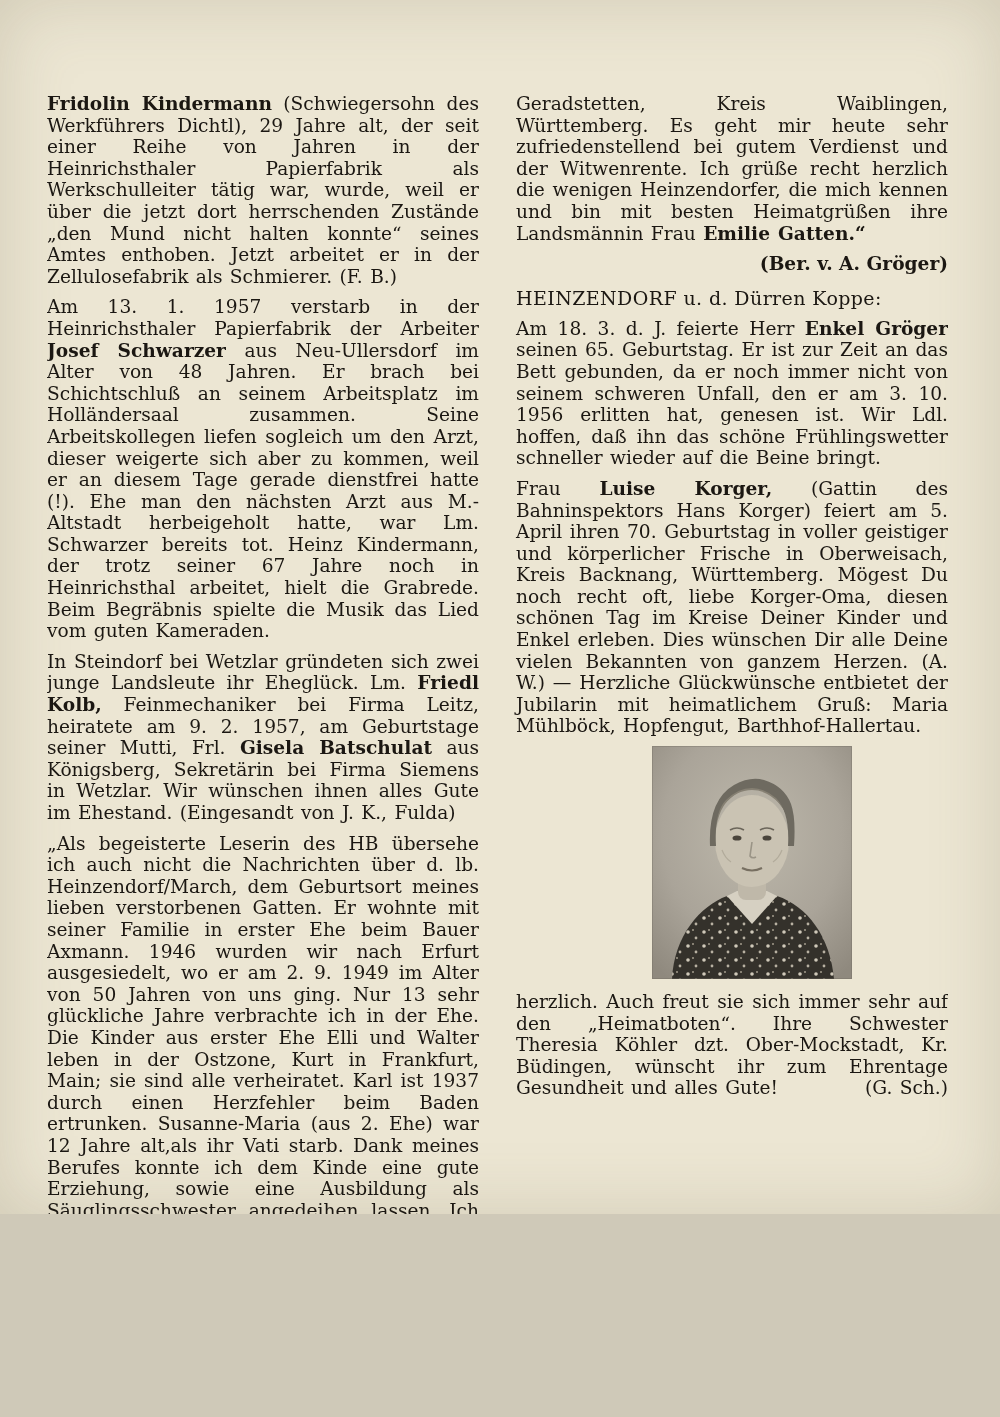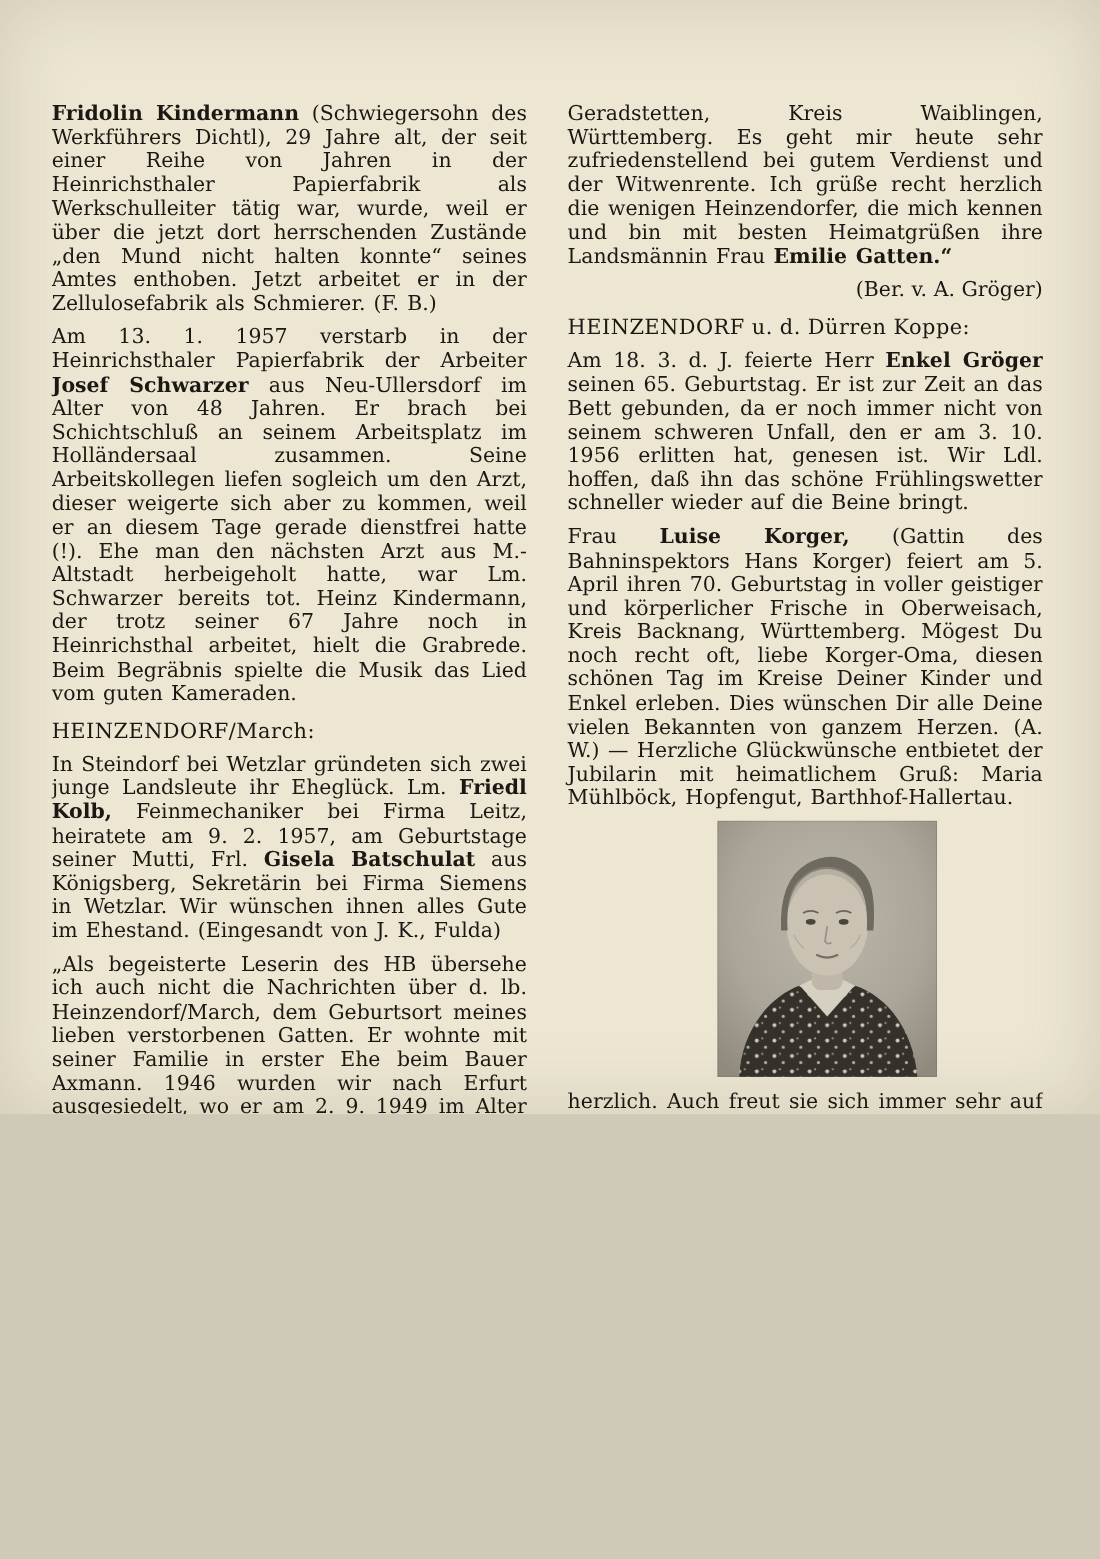--- a/index.html
+++ b/index.html
@@ -1,19 +1,19 @@
 <!DOCTYPE html>
 <html lang="de"><head>
 <meta charset="utf-8">
 <style>
   html, body { margin: 0; padding: 0; background: #cfc9b8; }
   .page {
     position: relative;
     width: 1000px;
-    height: 1013px;
+    height: 1214px;
     margin: 0 auto;
     background: #ece6d3;
     box-shadow: inset 0 0 70px rgba(115, 104, 78, 0.22);
     font-family: "DejaVu Serif", "Liberation Serif", serif;
     color: #1b1712;
     overflow: hidden;
   }
   .columns {
     position: absolute;
     left: 47px;
@@ -38,20 +38,21 @@
     font-size: 19px;
     font-weight: normal;
     letter-spacing: 0.4px;
     margin: 12px 0 9px 0;
   }
   .byline {
     margin: 0 0 8px 0;
     font-size: 18.6px;
     line-height: 21.6px;
     text-align: right;
+    font-weight: bold;
   }
   .bold { font-weight: bold; }
   .flush-right { float: right; }
   .photo {
     width: 200px;
     height: 233px;
     margin: 8px 96px 12px auto;
     padding: 0;
     overflow: hidden;
   }
@@ -64,21 +65,20 @@
   }
 </style>
 </head>
 <body>
 
 <div class="page">
   <div class="columns">
     <div class="col">
         <p class="para"><span class="bold">Fridolin Kindermann</span><span class=""> (Schwiegersohn des Werkführers Dichtl), 29 Jahre alt, der seit einer Reihe von Jahren in der Heinrichsthaler Papierfabrik als Werkschulleiter tätig war, wurde, weil er über die jetzt dort herrschenden Zustände „den Mund nicht halten konnte“ seines Amtes enthoben. Jetzt arbeitet er in der Zellulosefabrik als Schmierer. (F. B.)</span></p>
         <p class="para"><span class="">Am 13. 1. 1957 verstarb in der Heinrichsthaler Papierfabrik der Arbeiter </span><span class="bold">Josef Schwarzer</span><span class=""> aus Neu-Ullersdorf im Alter von 48 Jahren. Er brach bei Schichtschluß an seinem Arbeitsplatz im Holländersaal zusammen. Seine Arbeitskollegen liefen sogleich um den Arzt, dieser weigerte sich aber zu kommen, weil er an diesem Tage gerade dienstfrei hatte (!). Ehe man den nächsten Arzt aus M.-Altstadt herbeigeholt hatte, war Lm. Schwarzer bereits tot. Heinz Kindermann, der trotz seiner 67 Jahre noch in Heinrichsthal arbeitet, hielt die Grabrede. Beim Begräbnis spielte die Musik das Lied vom guten Kameraden.</span></p>
-        <h3 class="heading">HEINZENDORF/March:</h3>
         <p class="para"><span class="">In Steindorf bei Wetzlar gründeten sich zwei junge Landsleute ihr Eheglück. Lm. </span><span class="bold">Friedl Kolb,</span><span class=""> Feinmechaniker bei Firma Leitz, heiratete am 9. 2. 1957, am Geburtstage seiner Mutti, Frl. </span><span class="bold">Gisela Batschulat</span><span class=""> aus Königsberg, Sekretärin bei Firma Siemens in Wetzlar. Wir wünschen ihnen alles Gute im Ehestand. (Eingesandt von J. K., Fulda)</span></p>
         <p class="para"><span class="">„Als begeisterte Leserin des HB übersehe ich auch nicht die Nachrichten über d. lb. Heinzendorf/March, dem Geburtsort meines lieben verstorbenen Gatten. Er wohnte mit seiner Familie in erster Ehe beim Bauer Axmann. 1946 wurden wir nach Erfurt ausgesiedelt, wo er am 2. 9. 1949 im Alter von 50 Jahren von uns ging. Nur 13 sehr glückliche Jahre verbrachte ich in der Ehe. Die Kinder aus erster Ehe Elli und Walter leben in der Ostzone, Kurt in Frankfurt, Main; sie sind alle verheiratet. Karl ist 1937 durch einen Herzfehler beim Baden ertrunken. Susanne-Maria (aus 2. Ehe) war 12 Jahre alt,als ihr Vati starb. Dank meines Berufes konnte ich dem Kinde eine gute Erziehung, sowie eine Ausbildung als Säuglingsschwester angedeihen lassen. Ich selbst bin Krankenschwester und arbeite im Erfurter Städt. Krankenhaus auf verschiedenen Stationen, übersiedelte dann nach</span></p>
       </div>
     <div class="col">
         <p class="para"><span class="">Geradstetten, Kreis Waiblingen, Württemberg. Es geht mir heute sehr zufriedenstellend bei gutem Verdienst und der Witwenrente. Ich grüße recht herzlich die wenigen Heinzendorfer, die mich kennen und bin mit besten Heimatgrüßen ihre Landsmännin Frau </span><span class="bold">Emilie Gatten.“</span></p>
         <p class="byline">(Ber. v. A. Gröger)</p>
         <h3 class="heading">HEINZENDORF u. d. Dürren Koppe:</h3>
         <p class="para"><span class="">Am 18. 3. d. J. feierte Herr </span><span class="bold">Enkel Gröger</span><span class=""> seinen 65. Geburtstag. Er ist zur Zeit an das Bett gebunden, da er noch immer nicht von seinem schweren Unfall, den er am 3. 10. 1956 erlitten hat, genesen ist. Wir Ldl. hoffen, daß ihn das schöne Frühlingswetter schneller wieder auf die Beine bringt.</span></p>
         <p class="para"><span class="">Frau </span><span class="bold">Luise Korger,</span><span class=""> (Gattin des Bahninspektors Hans Korger) feiert am 5. April ihren 70. Geburtstag in voller geistiger und körperlicher Frische in Oberweisach, Kreis Backnang, Württemberg. Mögest Du noch recht oft, liebe Korger-Oma, diesen schönen Tag im Kreise Deiner Kinder und Enkel erleben.  Dies wünschen Dir alle Deine vielen Bekannten von ganzem Herzen. (A. W.) — Herzliche Glückwünsche entbietet der Jubilarin mit heimatlichem Gruß: Maria Mühlböck, Hopfengut, Barthhof-Hallertau.</span></p>
         <figure class="photo">

